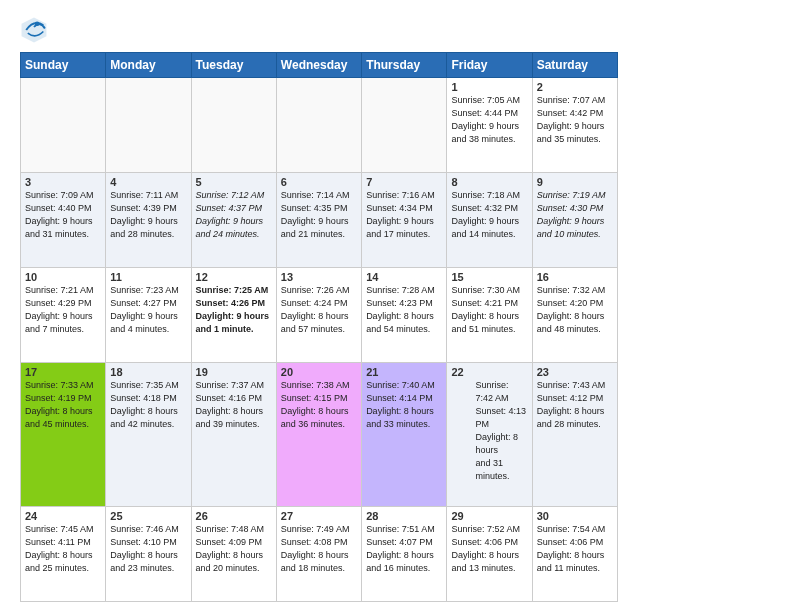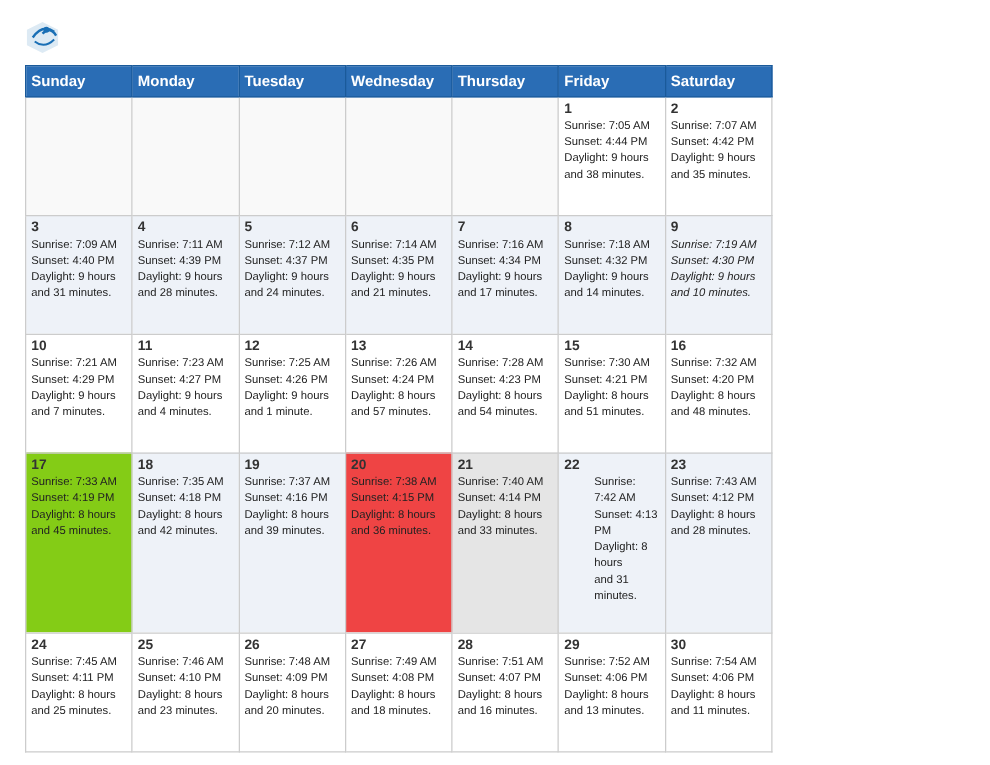--- a/index.html
+++ b/index.html
@@ -162,21 +162,21 @@
           </td>
           <td style="background: rgb(238, 242, 248);">
             <span class="day-num">4</span>
             <div class="day-info" style="white-space: pre-line;">Sunrise: 7:11 AM
 Sunset: 4:39 PM
 Daylight: 9 hours
 and 28 minutes.</div>
           </td>
           <td style="background: rgb(238, 242, 248);">
             <span class="day-num">5</span>
-            <div class="day-info" style="white-space: pre-line;">Sunrise: 7:12 AM
+            <div class="day-info" style="white-space: pre-line; font-style: italic;">Sunrise: 7:12 AM
 Sunset: 4:37 PM
 Daylight: 9 hours
 and 24 minutes.</div>
           </td>
           <td style="background: rgb(238, 242, 248);">
             <span class="day-num">6</span>
             <div class="day-info" style="white-space: pre-line;">Sunrise: 7:14 AM
 Sunset: 4:35 PM
 Daylight: 9 hours
 and 21 minutes.</div>
@@ -213,21 +213,21 @@
           </td>
           <td>
             <span class="day-num">11</span>
             <div class="day-info" style="white-space: pre-line;">Sunrise: 7:23 AM
 Sunset: 4:27 PM
 Daylight: 9 hours
 and 4 minutes.</div>
           </td>
           <td>
             <span class="day-num">12</span>
-            <div class="day-info" style="white-space: pre-line;">Sunrise: 7:25 AM
+            <div class="day-info" style="white-space: pre-line; font-weight: bold;">Sunrise: 7:25 AM
 Sunset: 4:26 PM
 Daylight: 9 hours
 and 1 minute.</div>
           </td>
           <td>
             <span class="day-num">13</span>
             <div class="day-info" style="white-space: pre-line;">Sunrise: 7:26 AM
 Sunset: 4:24 PM
 Daylight: 8 hours
 and 57 minutes.</div>
@@ -269,28 +269,28 @@
 Daylight: 8 hours
 and 42 minutes.</div>
           </td>
           <td style="background: rgb(238, 242, 248);">
             <span class="day-num">19</span>
             <div class="day-info" style="white-space: pre-line;">Sunrise: 7:37 AM
 Sunset: 4:16 PM
 Daylight: 8 hours
 and 39 minutes.</div>
           </td>
-          <td style="background: #ef4444;">
+          <td style="background: #f0abfc;">
             <span class="day-num">20</span>
             <div class="day-info" style="white-space: pre-line;">Sunrise: 7:38 AM
 Sunset: 4:15 PM
 Daylight: 8 hours
 and 36 minutes.</div>
           </td>
-          <td style="background: #e5e5e5;">
+          <td style="background: #c4b5fd;">
             <span class="day-num">21</span>
             <div class="day-info" style="white-space: pre-line;">Sunrise: 7:40 AM
 Sunset: 4:14 PM
 Daylight: 8 hours
 and 33 minutes.</div>
           </td>
           <td style="background: rgb(238, 242, 248);">
             <span class="day-num">22</span>
             <div class="day-info" style="white-space: pre-line; margin-left: 24px;">Sunrise: 7:42 AM
 Sunset: 4:13 PM

